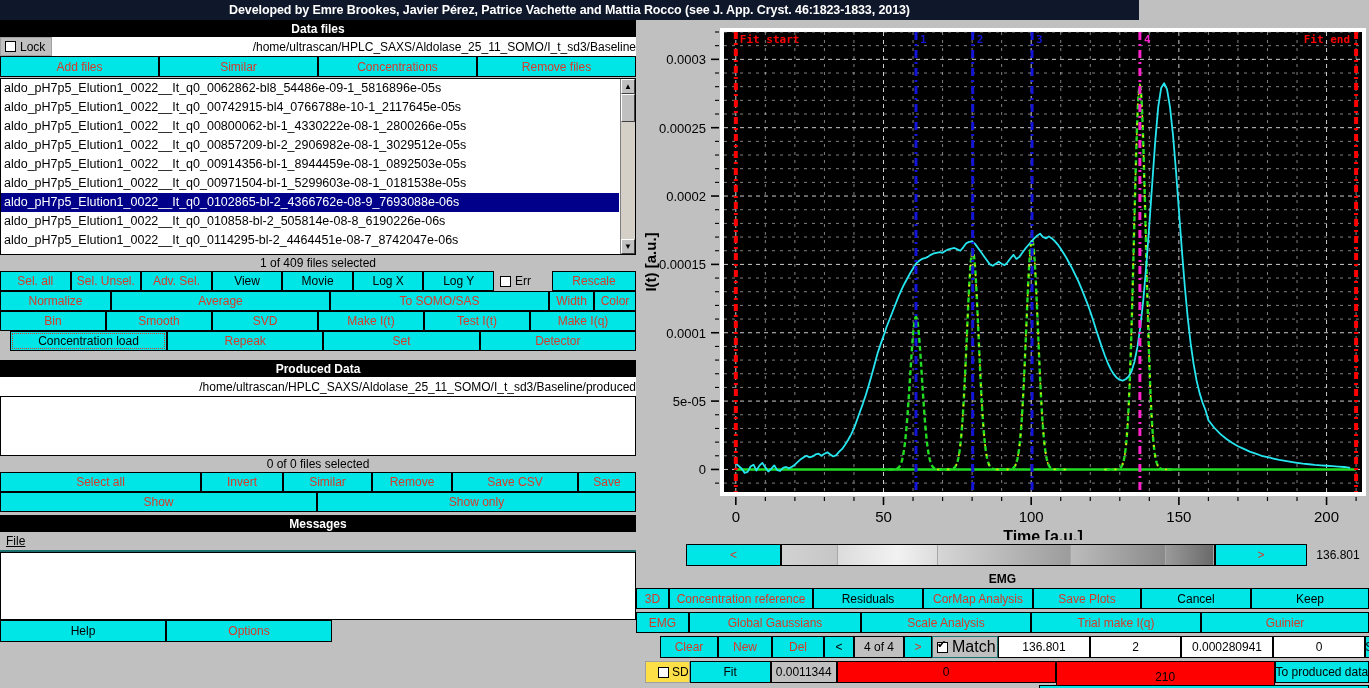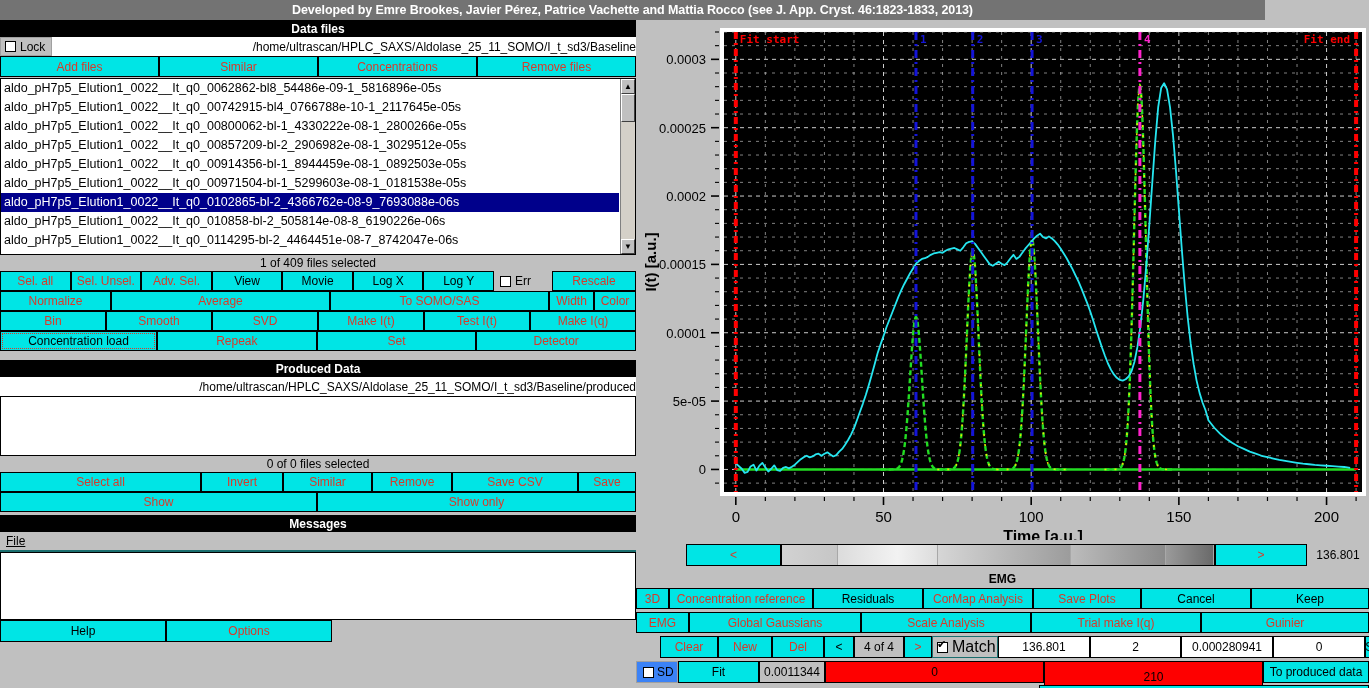--- a/index.html
+++ b/index.html
@@ -8,40 +8,40 @@
     width: 1369px; height: 688px;
     overflow: hidden;
     background: #c0c0c0;
     font-family: "Liberation Sans", sans-serif;
     font-size: 12px;
   }
   #app { position: relative; width: 1369px; height: 688px; background: #c0c0c0; }
 
   
   .titlebar {
-    position: absolute; left: 0; top: 0; width: 1265px; height: 20px;
-    background: #737373; color: #fff;
+    position: absolute; left: 0; top: 0; width: 1139px; height: 20px;
+    background: #0f172a; color: #fff;
     font-weight: bold; font-size: 12.5px;
     display: flex; align-items: center; justify-content: center;
     letter-spacing: -0.1px;
   }
 
   
   .blk-hdr {
     background: #000; color: #fff; font-weight: bold; font-size: 12px;
     height: 17px; display: flex; align-items: center; justify-content: center;
   }
   .btn {
     background: #00e5e5; color: #d83a2a; border: 1px solid #000;
     font-size: 12px; display: flex; align-items: center; justify-content: center;
     height: 20px; cursor: pointer; white-space: nowrap; overflow: hidden;
     font-family: "Liberation Sans", sans-serif;
   }
   .btn.black { color: #000; }
-  .btn.dotted { outline: 1px dotted #d83a2a; outline-offset: -3px; }
+  .btn.dotted { outline: 1px dotted #d83a2a; outline-offset: -3px; margin-left: 10px; }
   .flat {
     background: #c0c0c0; color: #000; border: 1px solid #000;
     font-size: 12px; display:flex; align-items:center; justify-content:center;
     height: 20px;
   }
   .field {
     background: #fff; color: #000; border: 1px solid #000;
     font-size: 12px; display:flex; align-items:center; justify-content:center;
     height: 20px;
   }
@@ -467,21 +467,21 @@
         <span style="font-size:16px">Match</span>
       </div>
       <div class="field" style="flex:0 0 92px; height:22px">136.801</div>
       <div class="field" style="flex:0 0 91px; height:22px">2</div>
       <div class="field" style="flex:0 0 92px; height:22px">0.000280941</div>
       <div class="field" style="flex:0 0 92px; height:22px">0</div>
       <div class="btn black" style="height:22px">Save</div>
     </div>
 
     <div class="row" style="position:absolute; left:0; top:641px; width:733px; height:22px;">
-      <div style="flex:0 0 42px; height:22px; background:#3b82f6; border:1px solid #a0a0a0; display:flex; align-items:center; gap:3px; padding-left:6px;">
+      <div style="flex:0 0 42px; height:22px; background:#fde047; border:1px solid #a0a0a0; display:flex; align-items:center; gap:3px; padding-left:12px;margin-left:9px;">
         <span class="cb"></span>
         <span style="font-size:12px">SD</span>
       </div>
       <div class="btn black" style="flex:0 0 81px; height:22px">Fit</div>
       <div class="flat" style="flex:0 0 66px; height:22px">0.0011344</div>
       <div class="redfield" style="flex:0 0 219px; height:22px">0</div>
       <div class="redfield" style="flex:0 0 219px; height:32px">210</div>
       <div class="btn black" style="height:22px">To produced data</div>
     </div>
 

